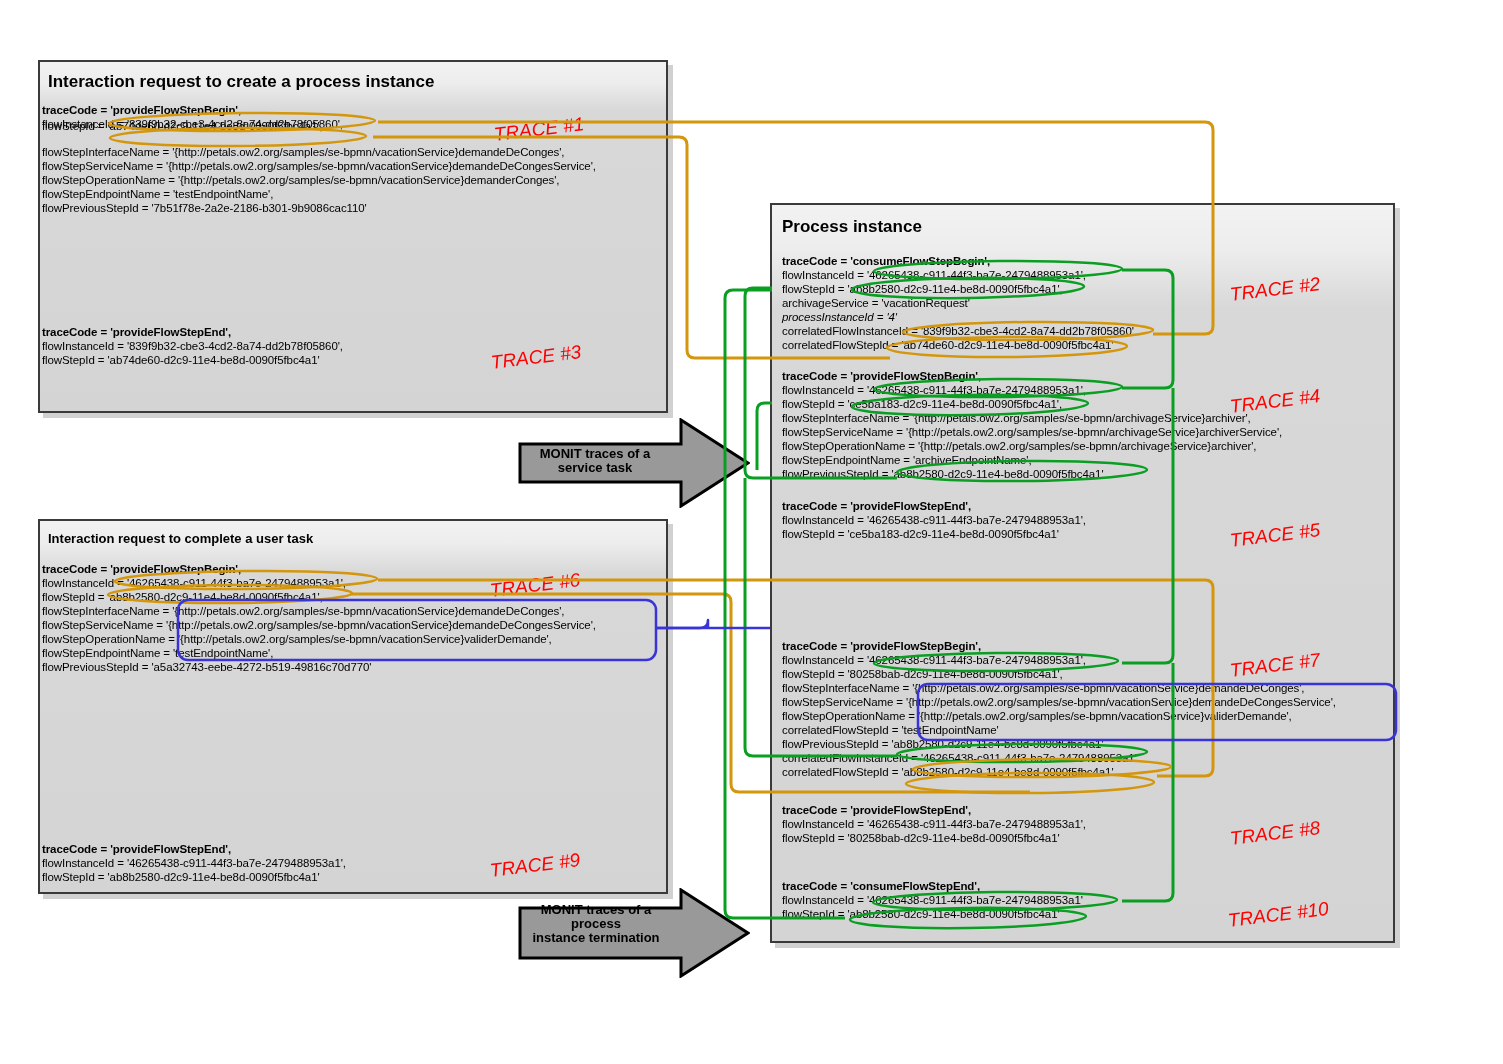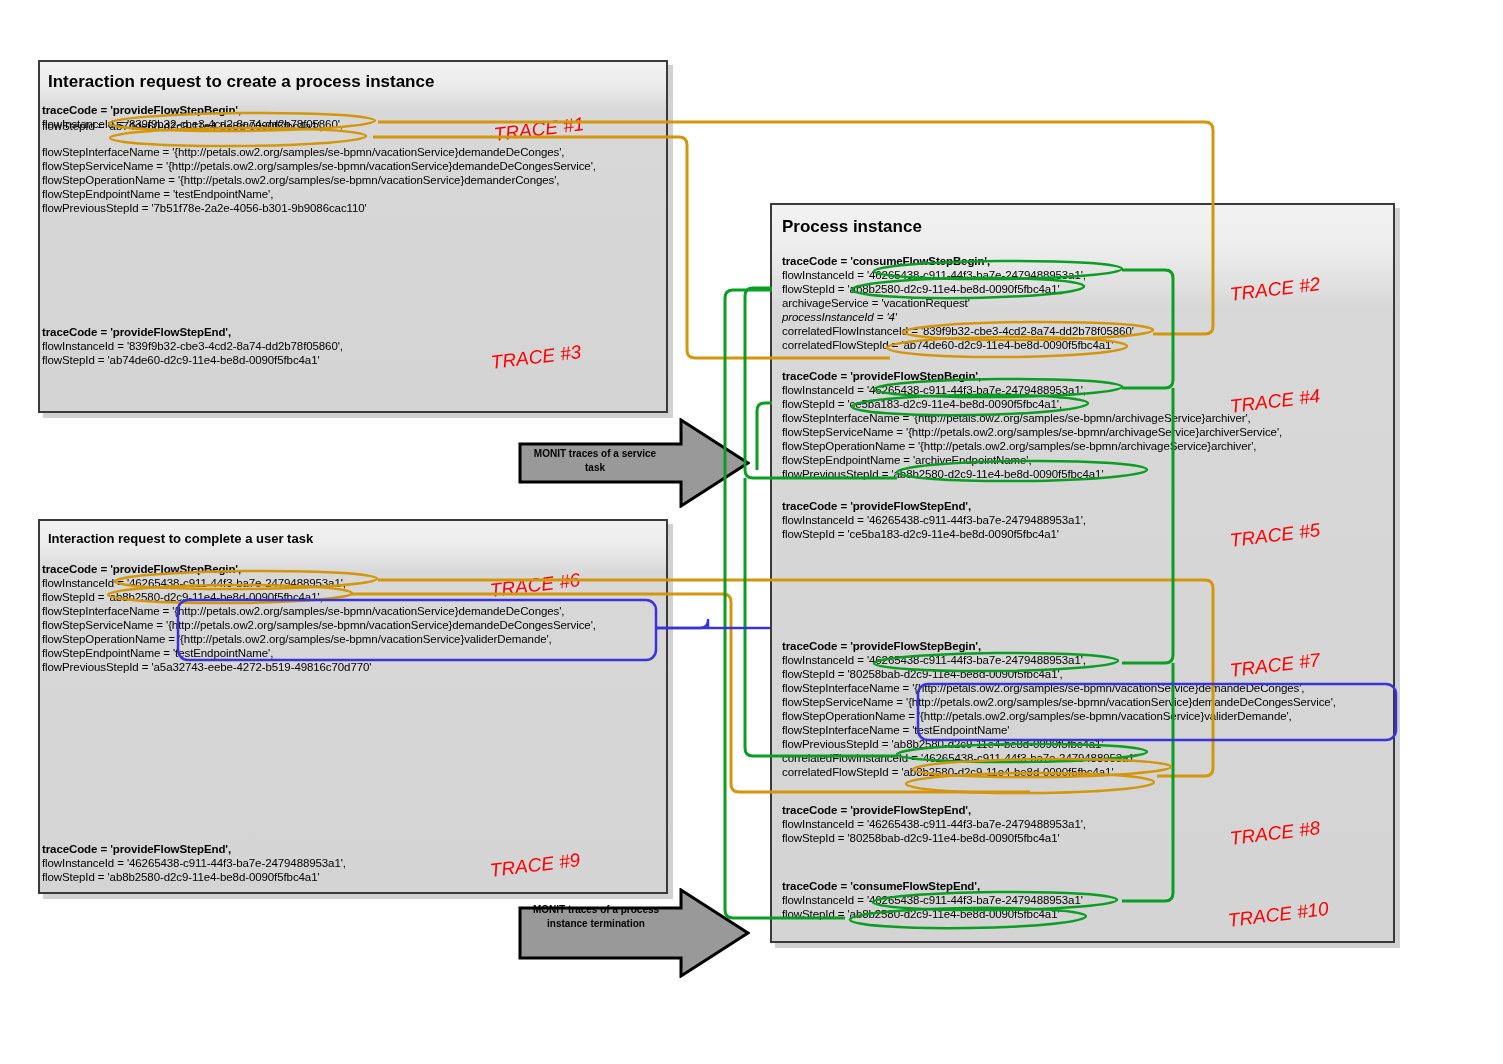--- a/index.html
+++ b/index.html
@@ -14,21 +14,21 @@
          box-shadow:5px 5px 0 0 rgba(0,0,0,.18);}
   .panel-title{position:absolute;font-weight:bold;color:#000;white-space:nowrap;}
 
   .ln{position:absolute;white-space:nowrap;color:#000;
       font-size:11.5px;line-height:13px;letter-spacing:-0.1px;}
   .ln b{font-weight:bold;}
 
   
   .arrowbox{position:absolute;}
   .arrowbox svg{display:block;}
-  .arrow-label{position:absolute;font-weight:bold;font-size:10px;color:#000;
+  .arrow-label{position:absolute;font-weight:bold;font-size:13px;color:#000;
                text-align:center;line-height:14px;white-space:pre-line;}
 
   
   .trace{position:absolute;color:#ff0000;font-style:italic;font-size:19px;
          font-family:"Liberation Sans",sans-serif;white-space:nowrap;
          transform:rotate(-7deg);transform-origin:left center;}
 
   
   #overlay{position:absolute;left:0;top:0;width:1503px;height:1064px;
            pointer-events:none;}
@@ -42,21 +42,21 @@
     <div class="panel-title" style="left:8px;top:10px;font-size:17px;">Interaction request to create a process instance</div>
   </div>
   <div>
     <div class="ln" style="left:42px;top:104px;"><b>traceCode = 'provideFlowStepBegin',</b></div>
     <div class="ln" style="left:42px;top:118px;">flowInstanceId = '839f9b32-cbe3-4cd2-8a74-dd2b78f05860',</div>
     <div class="ln" style="left:42px;top:120px;">flowStepId = 'ab74de60-d2c9-11e4-be8d-0090f5fbc4a1',</div>
     <div class="ln" style="left:42px;top:146px;">flowStepInterfaceName = '{http://petals.ow2.org/samples/se-bpmn/vacationService}demandeDeConges',</div>
     <div class="ln" style="left:42px;top:160px;">flowStepServiceName = '{http://petals.ow2.org/samples/se-bpmn/vacationService}demandeDeCongesService',</div>
     <div class="ln" style="left:42px;top:174px;">flowStepOperationName = '{http://petals.ow2.org/samples/se-bpmn/vacationService}demanderConges',</div>
     <div class="ln" style="left:42px;top:188px;">flowStepEndpointName = 'testEndpointName',</div>
-    <div class="ln" style="left:42px;top:202px;">flowPreviousStepId = '7b51f78e-2a2e-4056-b301-9b9086cac110'</div>
+    <div class="ln" style="left:42px;top:202px;">flowPreviousStepId = '7b51f78e-2a2e-2186-b301-9b9086cac110'</div>
   </div>
   <div>
     <div class="ln" style="left:42px;top:326px;"><b>traceCode = 'provideFlowStepEnd',</b></div>
     <div class="ln" style="left:42px;top:340px;">flowInstanceId = '839f9b32-cbe3-4cd2-8a74-dd2b78f05860',</div>
     <div class="ln" style="left:42px;top:354px;text-align:center;">flowStepId = 'ab74de60-d2c9-11e4-be8d-0090f5fbc4a1'</div>
   </div>
 
   <div class="panel" style="left:38px;top:519px;width:630px;height:375px;">
     <div class="panel-title" style="left:8px;top:10px;font-size:13px;">Interaction request to complete a user task</div>
   </div>
@@ -107,21 +107,21 @@
     <div class="ln" style="left:782px;top:528px;">flowStepId = 'ce5ba183-d2c9-11e4-be8d-0090f5fbc4a1'</div>
   </div>
 
   <div>
     <div class="ln" style="left:782px;top:640px;"><b>traceCode = 'provideFlowStepBegin',</b></div>
     <div class="ln" style="left:782px;top:654px;">flowInstanceId = '46265438-c911-44f3-ba7e-2479488953a1',</div>
     <div class="ln" style="left:782px;top:668px;">flowStepId = '80258bab-d2c9-11e4-be8d-0090f5fbc4a1',</div>
     <div class="ln" style="left:782px;top:682px;">flowStepInterfaceName = '{http://petals.ow2.org/samples/se-bpmn/vacationService}demandeDeConges',</div>
     <div class="ln" style="left:782px;top:696px;">flowStepServiceName = '{http://petals.ow2.org/samples/se-bpmn/vacationService}demandeDeCongesService',</div>
     <div class="ln" style="left:782px;top:710px;">flowStepOperationName = '{http://petals.ow2.org/samples/se-bpmn/vacationService}validerDemande',</div>
-    <div class="ln" style="left:782px;top:724px;">flowStepInterfaceName = 'testEndpointName'</div>
+    <div class="ln" style="left:782px;top:724px;">correlatedFlowStepId = 'testEndpointName'</div>
     <div class="ln" style="left:782px;top:738px;">flowPreviousStepId = 'ab8b2580-d2c9-11e4-be8d-0090f5fbc4a1'</div>
     <div class="ln" style="left:782px;top:752px;">correlatedFlowInstanceId = '46265438-c911-44f3-ba7e-2479488953a1'</div>
     <div class="ln" style="left:782px;top:766px;">correlatedFlowStepId = 'ab8b2580-d2c9-11e4-be8d-0090f5fbc4a1'</div>
   </div>
 
   <div>
     <div class="ln" style="left:782px;top:804px;"><b>traceCode = 'provideFlowStepEnd',</b></div>
     <div class="ln" style="left:782px;top:818px;">flowInstanceId = '46265438-c911-44f3-ba7e-2479488953a1',</div>
     <div class="ln" style="left:782px;top:832px;">flowStepId = '80258bab-d2c9-11e4-be8d-0090f5fbc4a1'</div>
   </div>

